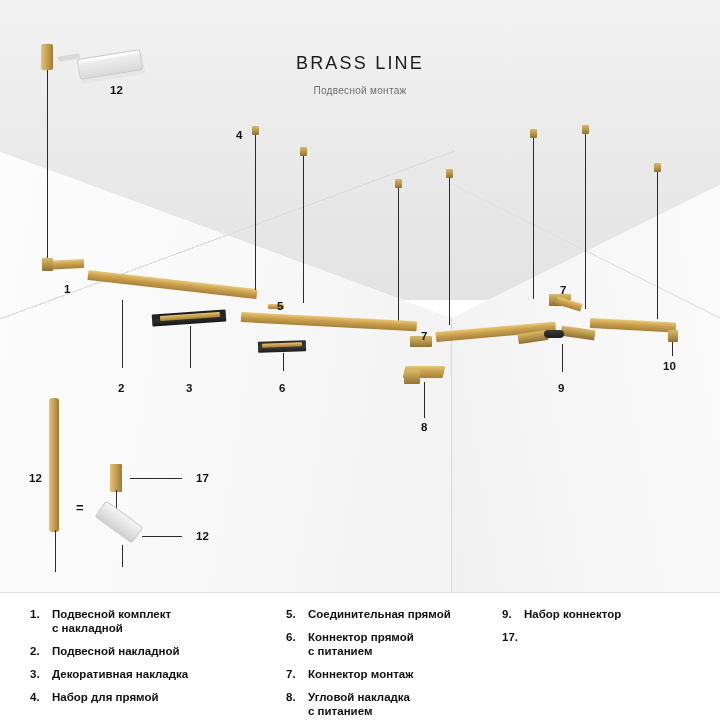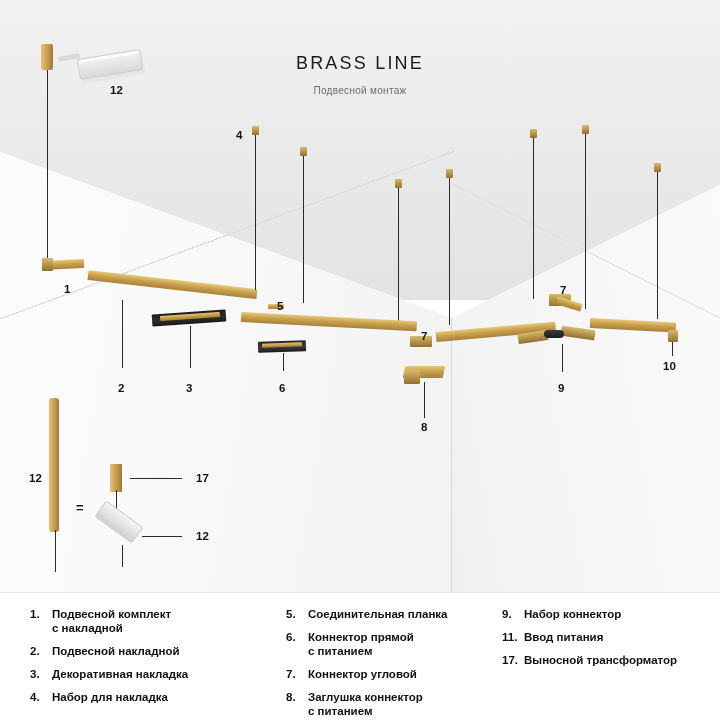--- a/index.html
+++ b/index.html
@@ -330,56 +330,51 @@
         <div class="legend-row">
           <span class="legend-num">2.</span>
           <span class="legend-text">Подвесной накладной</span>
         </div>
         <div class="legend-row">
           <span class="legend-num">3.</span>
           <span class="legend-text">Декоративная накладка</span>
         </div>
         <div class="legend-row">
           <span class="legend-num">4.</span>
-          <span class="legend-text">Набор для накладка</span>
+          <span class="legend-text">Набор для прямой</span>
         </div>
       </div>
 
       <div class="legend-col">
         <div class="legend-row">
           <span class="legend-num">5.</span>
-          <span class="legend-text">Соединительная планка</span>
+          <span class="legend-text">Соединительная прямой</span>
         </div>
         <div class="legend-row">
           <span class="legend-num">6.</span>
           <span class="legend-text">Коннектор прямой
 с питанием</span>
         </div>
         <div class="legend-row">
           <span class="legend-num">7.</span>
-          <span class="legend-text">Коннектор угловой</span>
+          <span class="legend-text">Коннектор монтаж</span>
         </div>
         <div class="legend-row">
           <span class="legend-num">8.</span>
-          <span class="legend-text">Заглушка коннектор
+          <span class="legend-text">Угловой накладка
 с питанием</span>
         </div>
       </div>
 
       <div class="legend-col">
         <div class="legend-row">
           <span class="legend-num">9.</span>
           <span class="legend-text">Набор коннектор</span>
         </div>
         <div class="legend-row">
-          <span class="legend-num">11.</span>
-          <span class="legend-text">Ввод питания</span>
-        </div>
-        <div class="legend-row">
           <span class="legend-num">17.</span>
-          <span class="legend-text">Выносной трансформатор</span>
         </div>
       </div>
 
     </div>
   </div>
 
 </div>
 
 </body></html>

